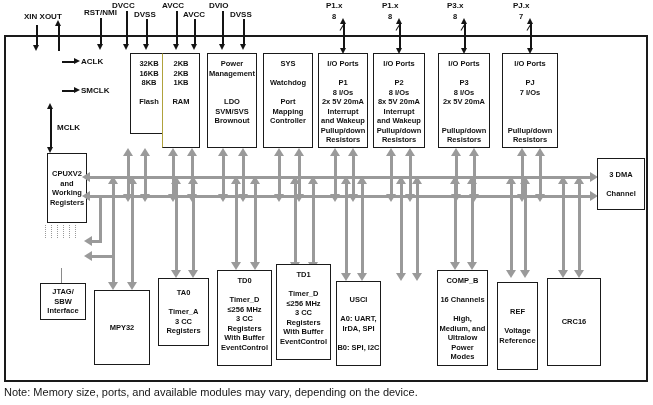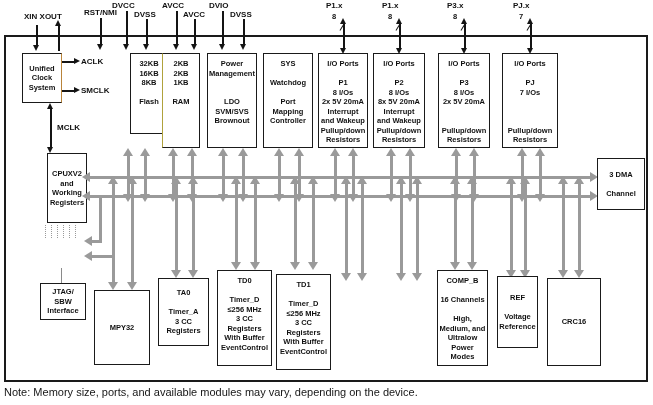--- a/index.html
+++ b/index.html
@@ -77,23 +77,20 @@
   <div class="pinlbl" style="left:447px;top:1px">P3.x</div>
   <div class="numlbl" style="left:453px;top:12px">8</div>
   <div class="slash" style="left:459px;top:26px"></div>
   <div class="pv u d" style="left:464px;top:24px;height:24px"></div>
 
   <div class="pinlbl" style="left:513px;top:1px">PJ.x</div>
   <div class="numlbl" style="left:519px;top:12px">7</div>
   <div class="slash" style="left:525px;top:26px"></div>
   <div class="pv u d" style="left:530px;top:24px;height:24px"></div>
 
-  <div class="blk ucs" style="left:22px;top:53px;width:40px;height:50px">Unified
-Clock
-System</div>
   <div class="blk" style="left:47px;top:153px;width:40px;height:70px">CPUXV2
 and
 Working
 Registers</div>
   <div class="blk" style="left:40px;top:283px;width:46px;height:37px">JTAG/
 SBW
 Interface</div>
 
   <div class="ph r" style="left:62px;top:61px;width:12px"></div>
   <div class="pinlbl" style="left:81px;top:57px">ACLK</div>
@@ -226,38 +223,44 @@
 3 CC
 Registers</div>
   <div class="blk top" style="left:217px;top:270px;width:55px;height:96px">TD0
 
 Timer_D
 ≤256 MHz
 3 CC
 Registers
 With Buffer
 EventControl</div>
-  <div class="blk top" style="left:276px;top:274px;width:55px;height:96px">TD1
+  <div class="blk top" style="left:276px;top:264px;width:55px;height:96px">TD1
 
 Timer_D
 ≤256 MHz
 3 CC
 Registers
 With Buffer
 EventControl</div>
+  <div class="blk" style="left:336px;top:281px;width:45px;height:85px">USCI
+
+A0: UART,
+IrDA, SPI
+
+B0: SPI, I2C</div>
   <div class="blk top" style="left:437px;top:270px;width:51px;height:96px">COMP_B
 
 16 Channels
 
 High,
 Medium, and
 Ultralow
 Power
 Modes</div>
-  <div class="blk" style="left:497px;top:276px;width:41px;height:72px">REF
+  <div class="blk" style="left:497px;top:282px;width:41px;height:88px">REF
 
 Voltage
 Reference</div>
   <div class="blk" style="left:547px;top:278px;width:54px;height:88px">CRC16</div>
 
   <div class="note">Note: Memory size, ports, and available modules may vary, depending on the device.</div>
 
 </div>
 
 </body></html>

